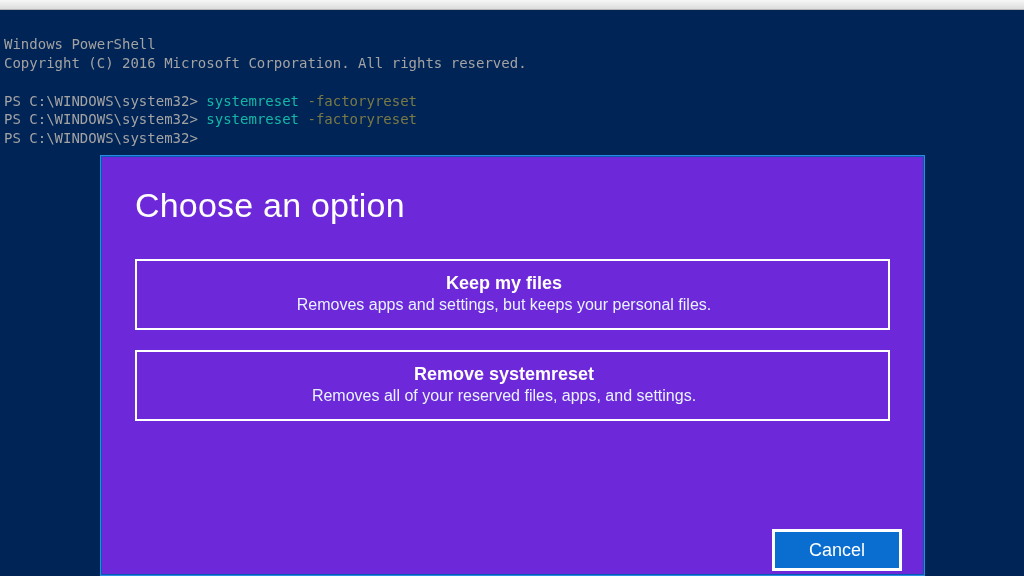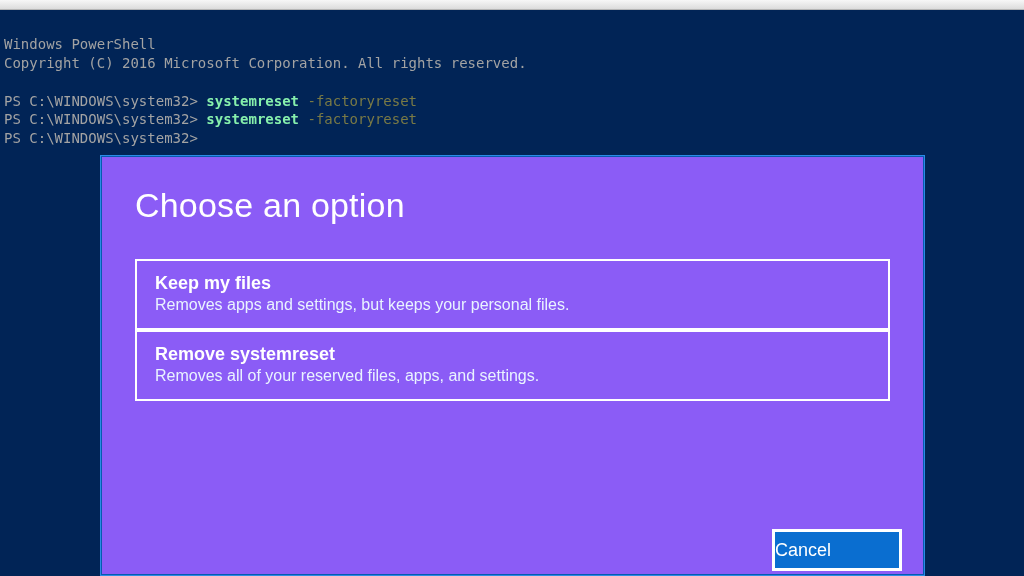--- a/index.html
+++ b/index.html
@@ -17,47 +17,49 @@
     border-bottom: 1px solid #b5b5b5;
   }
 
   .terminal {
     padding: 6px 10px 10px 4px;
     font-size: 14px;
     line-height: 1.35;
     white-space: pre;
   }
   .t-white  { color: #a3a3a3; }
-  .t-yellow { color: #86efac; font-weight: bold; }
+  .t-yellow { color: #14b8a6; }
   .t-olive  { color: #7a7a45; }
 
   .dialog {
     position: absolute;
     left: 100px;
     top: 155px;
     width: 825px;
     height: 421px; 
-    background: #8b5cf6;
+    background: #6d28d9;
     border: 1px solid #2b8ae6;
     box-shadow: 0 0 0 1px #065bb0 inset;
     padding: 30px 34px 12px 34px;
     font-family: 'Segoe UI', Tahoma, sans-serif;
     color: #ffffff;
   }
   .dialog-title {
     font-size: 34px;
     font-weight: 300;
     letter-spacing: 0.2px;
     margin-bottom: 34px;
   }
 
   .option {
     border: 2px solid #ffffff;
     padding: 12px 35px 14px 18px;
+    margin-bottom: 20px;
     cursor: pointer;
+    text-align: center;
   }
   .opt-title {
     font-size: 18px;
     font-weight: 600;
     margin-bottom: 2px;
   }
   .opt-desc {
     font-size: 16px;
     font-weight: 300;
     color: #e9f3ff;
@@ -67,21 +69,21 @@
     position: absolute;
     right: 22px;
     bottom: 4px;
     width: 130px;
     height: 42px;
     border: 3px solid #ffffff;
     background: #0a6ed0;
     color: #ffffff;
     font-family: 'Segoe UI', Tahoma, sans-serif;
     font-size: 18px;
-    text-align: left;
+    text-align: center;
     line-height: 36px;
     cursor: pointer;
   }
 </style>
 </head>
 <body>
 
 <div class="titlebar"></div>
 
 <div class="terminal">

